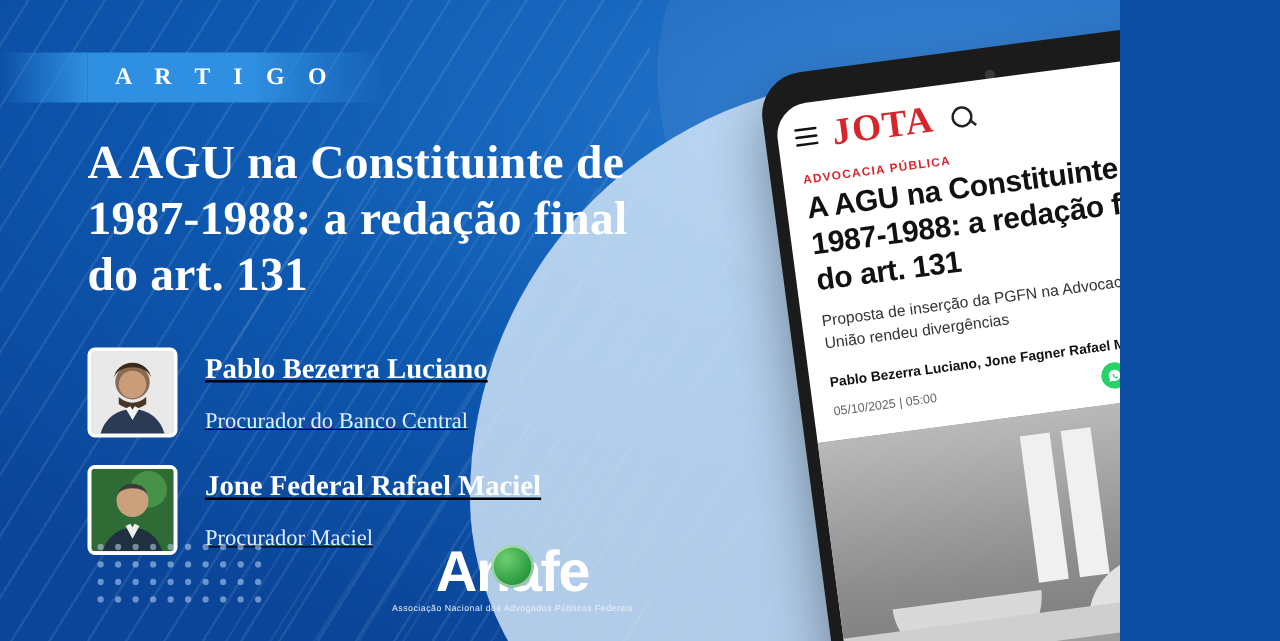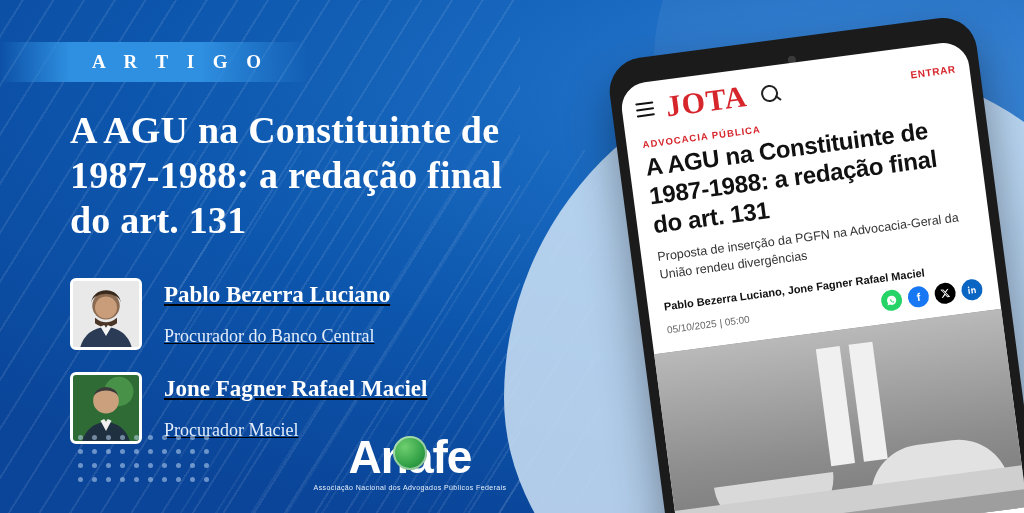--- a/index.html
+++ b/index.html
@@ -5,21 +5,21 @@
   * { box-sizing: border-box; margin: 0; padding: 0; }
   html, body {
     width: 1024px; height: 513px;
     overflow: hidden;
     font-family: "Liberation Sans", sans-serif;
     background: #0b4ea2;
   }
 
   .canvas {
     position: relative;
-    width: 1024px; height: 513px;
+    width: 896px; height: 513px;
     overflow: hidden;
     background:
       radial-gradient(120% 90% at 88% 18%, #2f7fd6 0%, #1766bd 35%, #0d56ad 62%, #0a4599 100%);
   }
 
   
   .stripes {
     position: absolute;
     left: -40px; top: -60px;
     width: 560px; height: 640px;
@@ -378,21 +378,21 @@
           <svg viewBox="0 0 72 72" aria-hidden="true">
             <rect width="72" height="72" fill="#2f6b34"></rect>
             <circle cx="50" cy="18" r="16" fill="#4e9b4f" opacity=".8"></circle>
             <circle cx="36" cy="28" r="14" fill="#caa17c"></circle>
             <path d="M23 24 a13 11 0 0 1 26 0 a13 7 0 0 0 -26 0z" fill="#3b3b3b"></path>
             <path d="M10 72 q6-19 26-21 q20 2 26 21z" fill="#1f3040"></path>
             <path d="M30 50 l6 11 l6-11 l-4-2 l-2 3 l-2-3z" fill="#efefef"></path>
           </svg>
         </div>
         <div class="author-text">
-          <div class="author-name">Jone Fagner Rafael Maciel</div>
+          <div class="author-name">Jone Federal Rafael Maciel</div>
           <div class="author-role">Procurador Maciel</div>
         </div>
       </div>
 
     </div>
   </div>
 
   <div class="dots">
     <i></i>
       <i></i>

